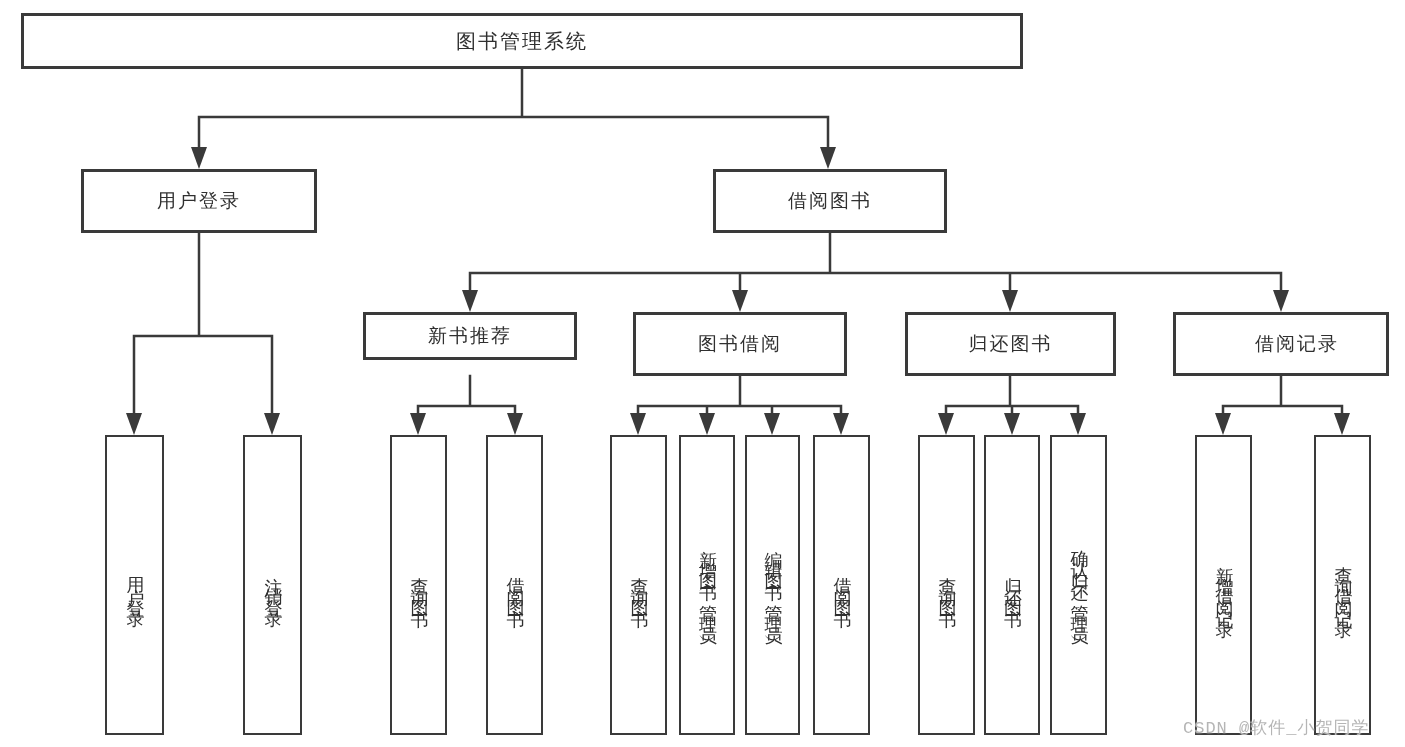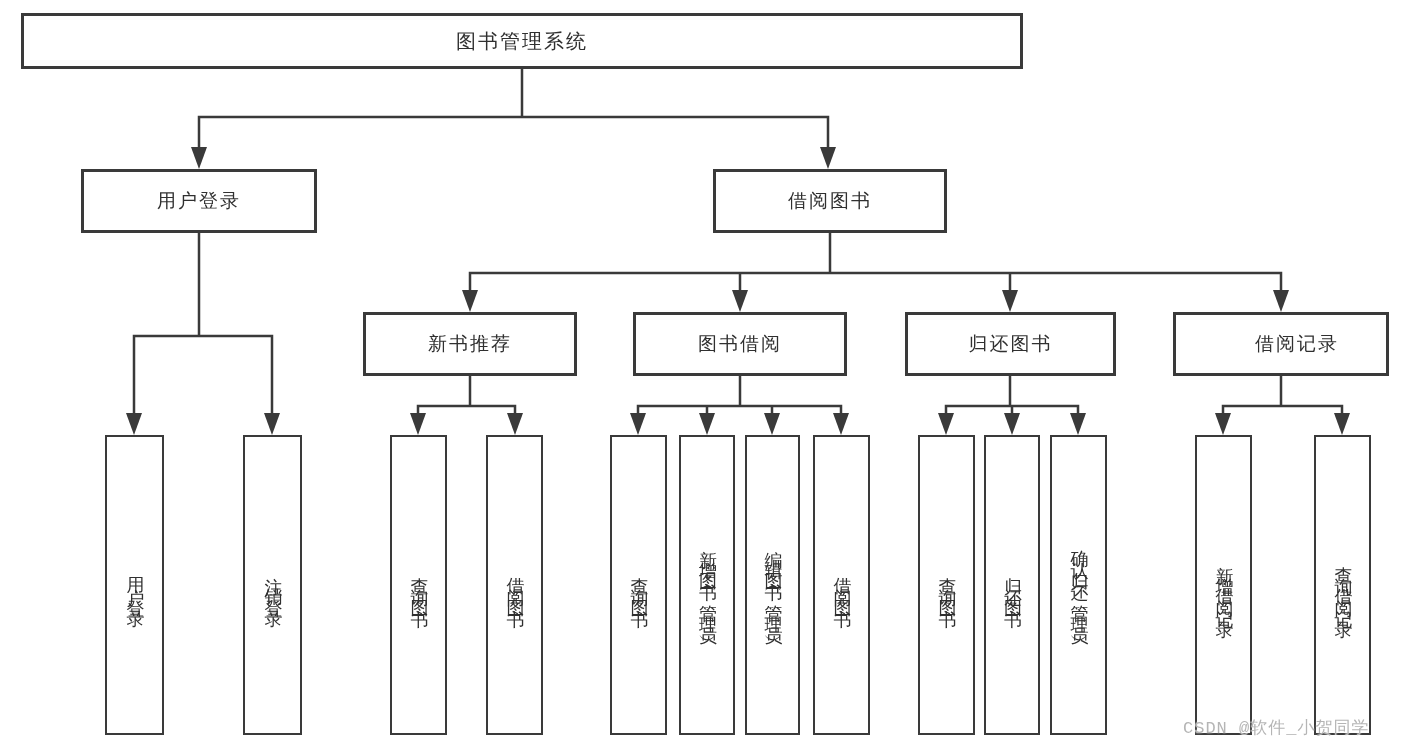--- a/index.html
+++ b/index.html
@@ -89,21 +89,21 @@
     <polygon class="arrow" points="1070,413 1086,413 1078,435"></polygon>
     <polygon class="arrow" points="1215,413 1231,413 1223,435"></polygon>
     <polygon class="arrow" points="1334,413 1350,413 1342,435"></polygon>
   </svg>
 
   <div class="box h-box root-box" style="left:21px;top:13px;width:1002px;height:56px;">图书管理系统</div>
 
   <div class="box h-box" style="left:81px;top:169px;width:236px;height:64px;">用户登录</div>
   <div class="box h-box" style="left:713px;top:169px;width:234px;height:64px;">借阅图书</div>
 
-  <div class="box h-box" style="left:363px;top:312px;width:214px;height:64px;">新书推荐</div>
+  <div class="box h-box" style="left:363px;top:312px;width:214px;height:48px;">新书推荐</div>
   <div class="box h-box" style="left:633px;top:312px;width:214px;height:64px;">图书借阅</div>
   <div class="box h-box" style="left:905px;top:312px;width:211px;height:64px;">归还图书</div>
   <div class="box h-box" style="left:1173px;top:312px;width:216px;height:64px;padding-left:32px;">借阅记录</div>
 
   <div class="box v-box" style="left:105px;width:59px;">用户登录</div>
   <div class="box v-box" style="left:243px;width:59px;">注销登录</div>
 
   <div class="box v-box" style="left:390px;width:57px;">查询图书</div>
   <div class="box v-box" style="left:486px;width:57px;">借阅图书</div>
 

